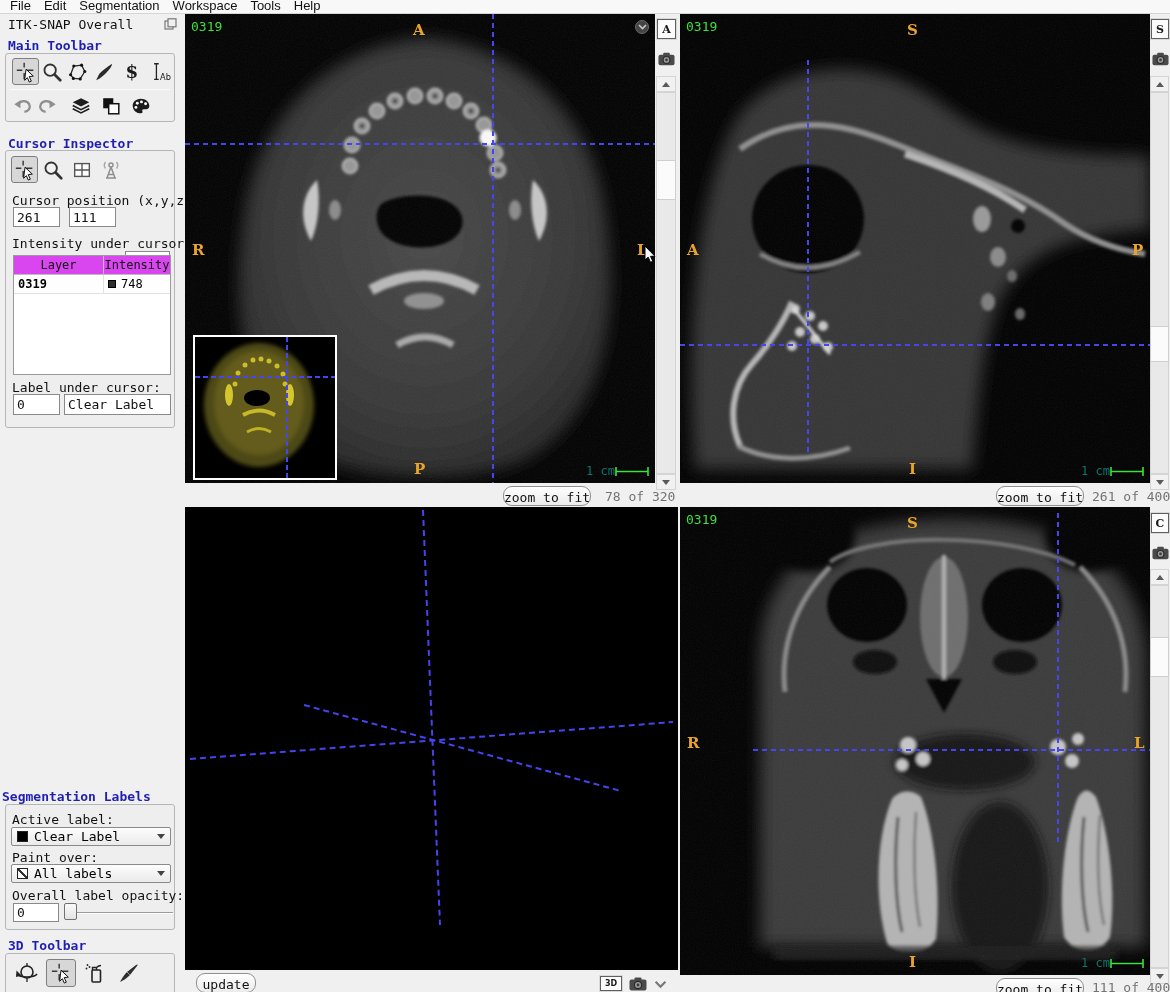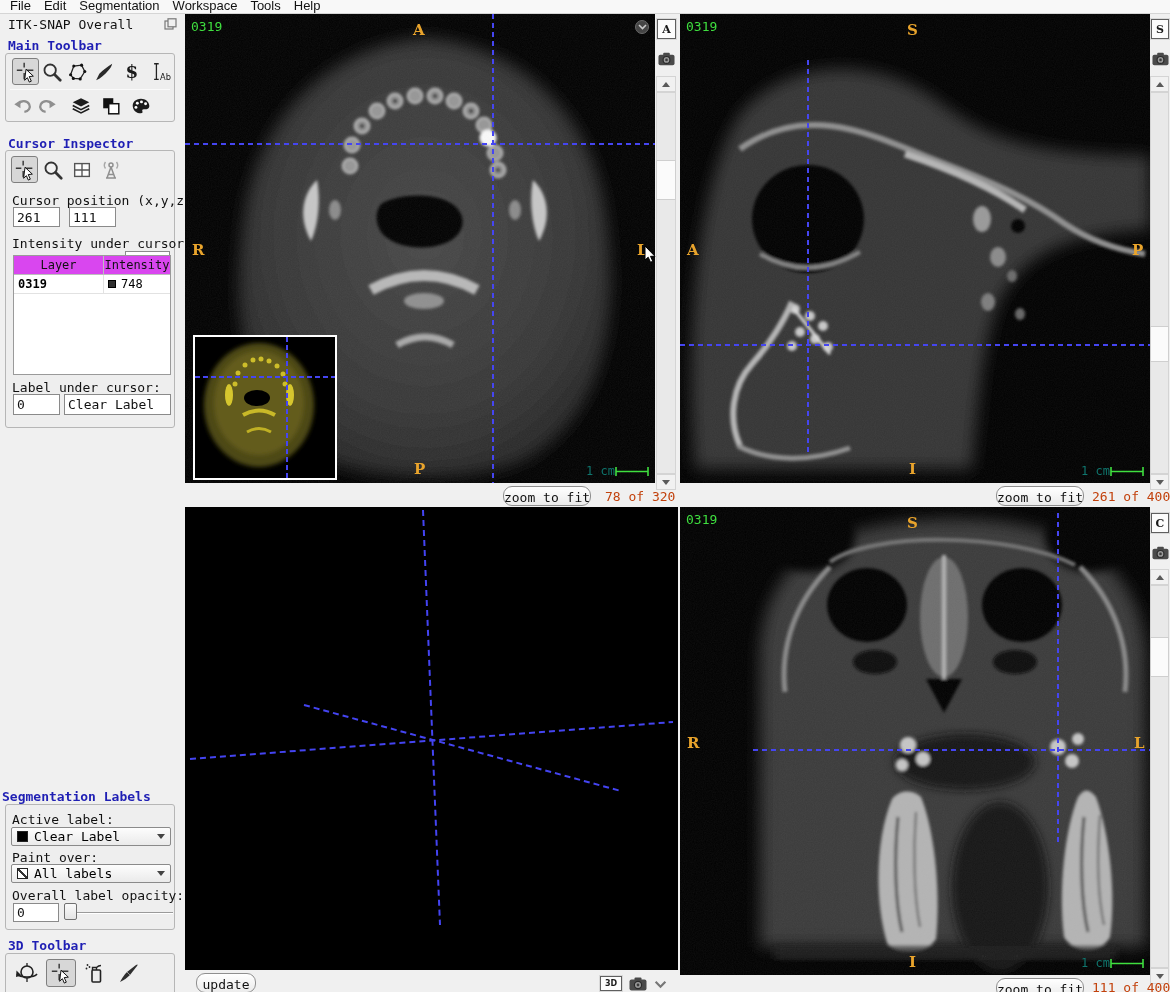--- a/index.html
+++ b/index.html
@@ -29,21 +29,21 @@
 .itable .drow{display:flex;border-bottom:1px solid #e2e2e2}
 .itable .dcell{padding:2px 4px;display:flex;align-items:center;gap:5px}
 .isw{width:8px;height:8px;background:#2f2f2f;border:1px solid #000;flex:0 0 auto}
 
 .vp{position:absolute;background:#000;overflow:hidden}
 .vid{position:absolute;font:13px "DejaVu Sans Mono",monospace;color:#3fdf3f}
 .orient{position:absolute;font:bold 15px "DejaVu Serif",serif;color:#e9a42c}
 .ch-h{position:absolute;height:2px;background:repeating-linear-gradient(90deg,#4545f2 0 5px,transparent 5px 9px)}
 .ch-v{position:absolute;width:2px;background:repeating-linear-gradient(180deg,#4545f2 0 5px,transparent 5px 9px)}
 .ruler{position:absolute;display:flex;align-items:center;font:12px "DejaVu Sans Mono",monospace;color:#0f766e}
-.slicetxt{position:absolute;font:13px "DejaVu Sans Mono",monospace;color:#c2410c;white-space:nowrap}
+.slicetxt{position:absolute;font:13px "DejaVu Sans Mono",monospace;color:#737373;white-space:nowrap}
 
 .sbcol{position:absolute;background:#f0f0f0}
 .vletter{position:absolute;background:#fcfcfc;border:1px solid #5f5f5f;outline:1px solid #d9d9d9;display:flex;align-items:center;justify-content:center;font:bold 11px "DejaVu Serif",serif;color:#1a1a1a}
 .sb-track{position:absolute;background:#e9e9e9;border:1px solid #d4d4d4}
 .sb-btn{position:absolute;background:#f1f1f1;border:1px solid #d4d4d4;display:flex;align-items:center;justify-content:center}
 .tri-up{width:0;height:0;border-left:4px solid transparent;border-right:4px solid transparent;border-bottom:5px solid #5a5a5a}
 .tri-down{width:0;height:0;border-left:4px solid transparent;border-right:4px solid transparent;border-top:5px solid #5a5a5a}
 .sb-thumb{position:absolute;background:#fbfbfb;border:1px solid #cfcfcf}
 
 .thumbbox{position:absolute;border:2px solid #fff;background:#000}

